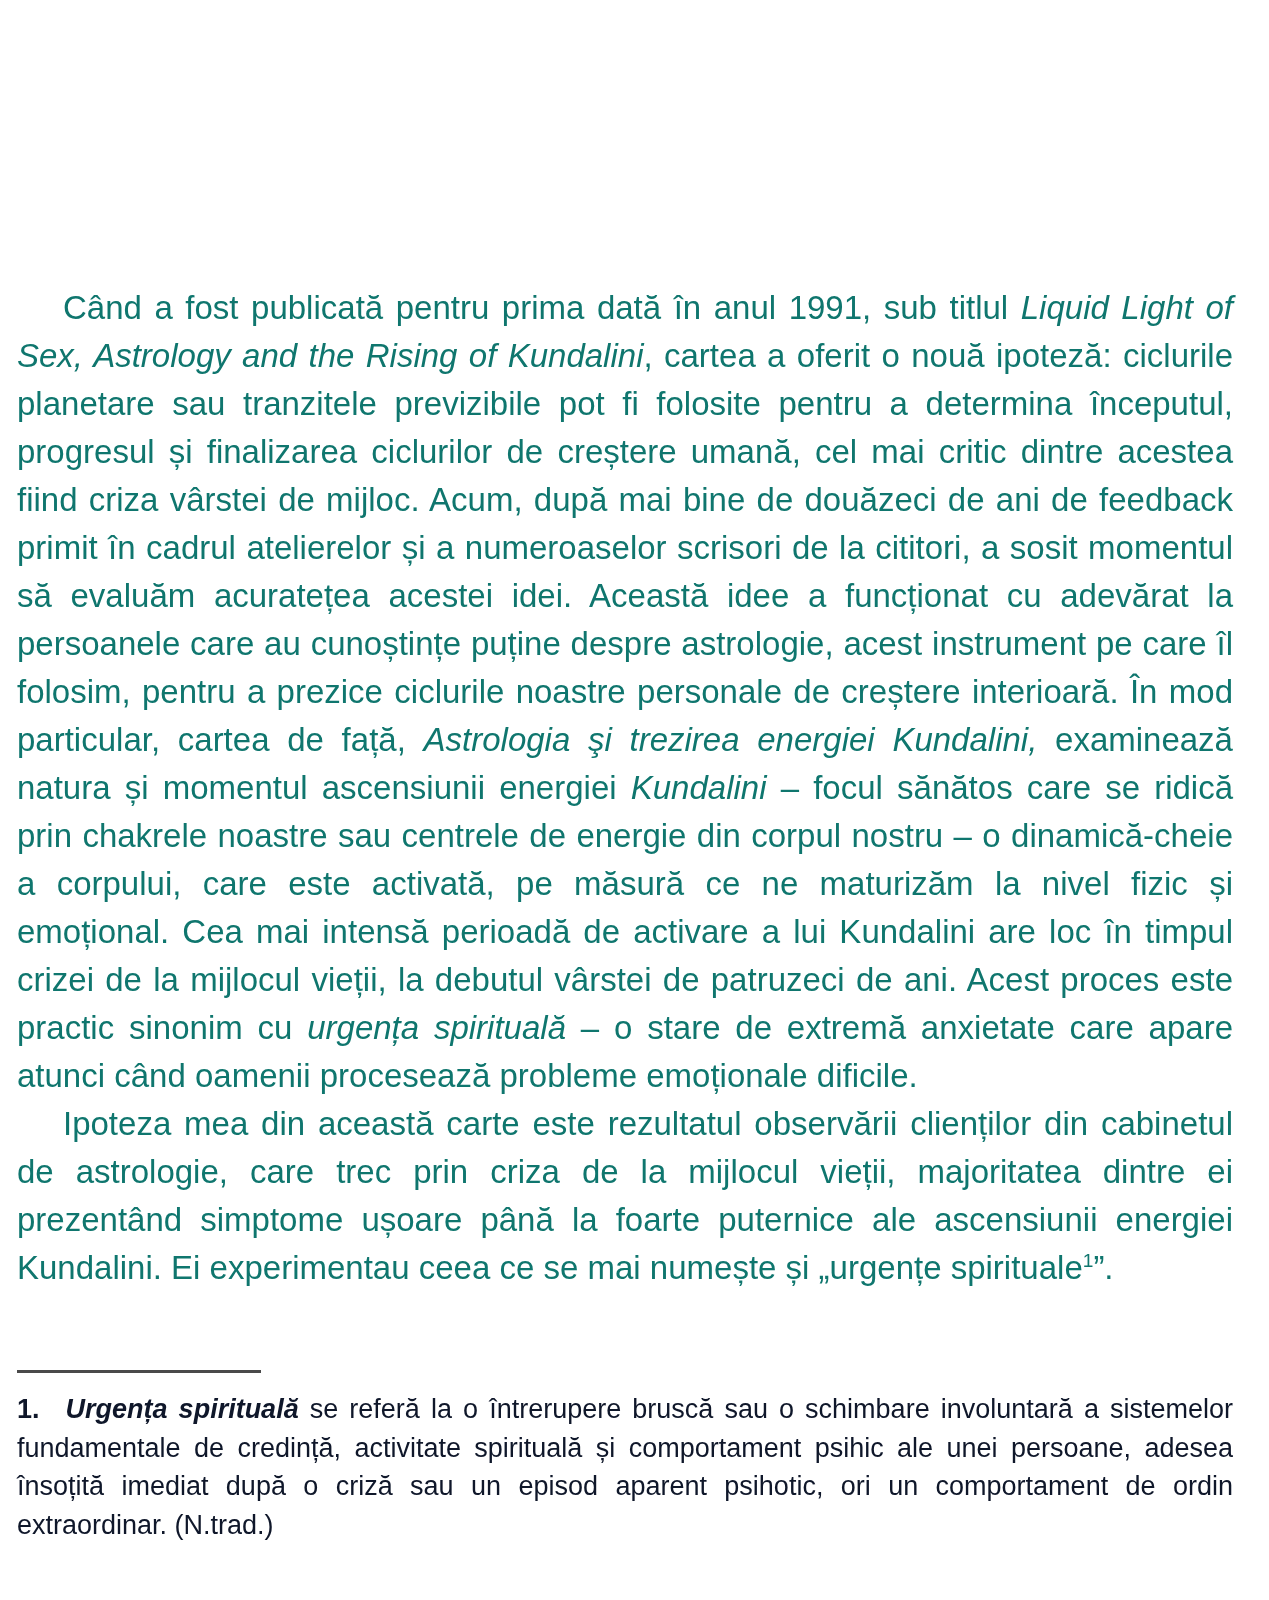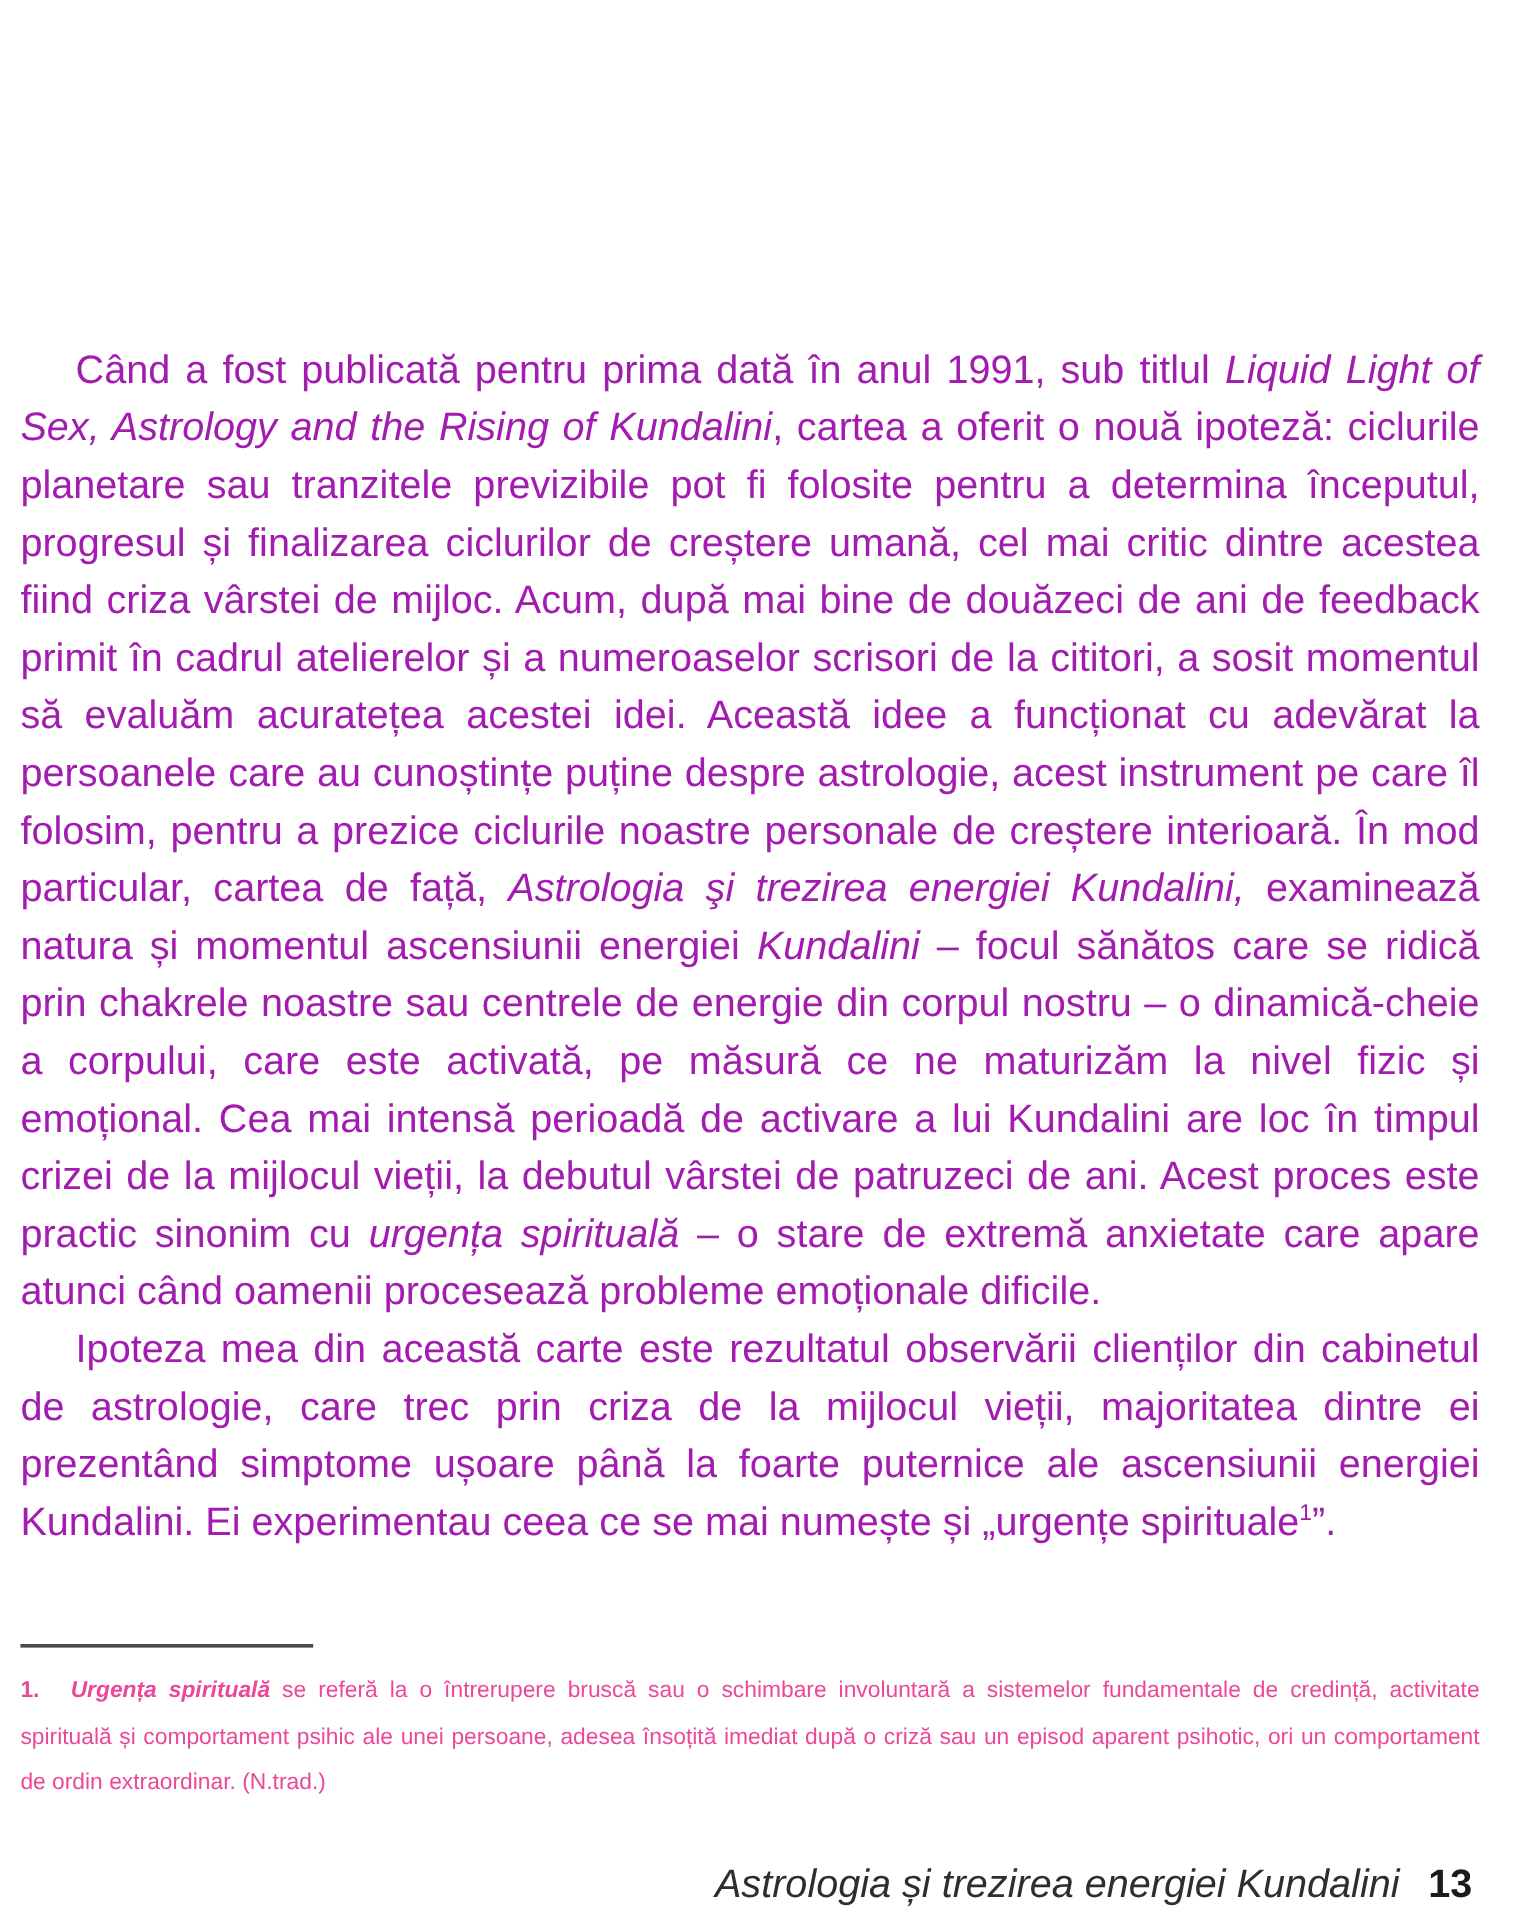--- a/index.html
+++ b/index.html
@@ -37,21 +37,21 @@
   }
   .body-text {
     position: absolute;
     top: 284px;
     left: 17px;
     width: 1216px;
     font-size: 33px;
     line-height: 48px;
     font-weight: 300;
     text-align: justify;
-    color: #a21caf;
+    color: #0f766e;
   }
   .para {
     margin: 0;
     text-indent: 46px;
   }
   .it { font-style: italic; }
   .bd { font-weight: 700; }
   sup {
     font-size: 0.58em;
     line-height: 0;
@@ -63,25 +63,25 @@
     left: 17px;
     width: 244px;
     height: 3px;
     background: #4a4a4a;
   }
   .footnote {
     position: absolute;
     top: 1390px;
     left: 17px;
     width: 1216px;
-    font-size: 19px;
+    font-size: 27px;
     line-height: 38.5px;
     font-weight: 300;
     text-align: justify;
-    color: #ec4899;
+    color: #0f172a;
   }
   .fn-marker {
     font-weight: 700;
     margin-right: 26px;
   }
   .footer {
     position: absolute;
     top: 1550px;
     right: 42px;
     font-size: 33px;
@@ -110,17 +110,14 @@
     <p class="para"><span>Când a fost publicată pentru prima dată în anul 1991, sub titlul </span><span class="it">Liquid Light of Sex, Astrology and the Rising of Kundalini</span><span>, cartea a oferit o nouă ipoteză: ciclurile planetare sau tranzitele previzibile pot fi folosite pentru a determina începutul, progresul și finalizarea ciclurilor de creștere umană, cel mai critic dintre acestea fiind criza vârstei de mijloc. Acum, după mai bine de douăzeci de ani de feedback primit în cadrul atelierelor și a numeroaselor scrisori de la cititori, a sosit momentul să evaluăm acuratețea acestei idei. Această idee a funcționat cu adevărat la persoanele care au cunoștințe puține despre astrologie, acest instrument pe care îl folosim, pentru a prezice ciclurile noastre personale de creștere interioară. În mod particular, cartea de față, </span><span class="it">Astrologia şi trezirea energiei Kundalini,</span><span> examinează natura și momentul ascensiunii energiei </span><span class="it">Kundalini</span><span> – focul sănătos care se ridică prin chakrele noastre sau centrele de energie din corpul nostru – o dinamică-cheie a corpului, care este activată, pe măsură ce ne maturizăm la nivel fizic și emoțional. Cea mai intensă perioadă de activare a lui Kundalini are loc în timpul crizei de la mijlocul vieții, la debutul vârstei de patruzeci de ani. Acest proces este practic sinonim cu </span><span class="it">urgența spirituală</span><span> – o stare de extremă anxietate care apare atunci când oamenii procesează probleme emoționale dificile.</span></p>
     <p class="para"><span>Ipoteza mea din această carte este rezultatul observării clienților din cabinetul de astrologie, care trec prin criza de la mijlocul vieții, majoritatea dintre ei prezentând simptome ușoare până la foarte puternice ale ascensiunii energiei Kundalini. Ei experimentau ceea ce se mai numește și „urgențe spirituale</span><sup>1</sup><span>”.</span></p>
   </div>
 
   <div class="fn-rule"></div>
 
   <div class="footnote">
     <span class="fn-marker">1.</span><span><span class="it bd">Urgența spirituală</span><span> se referă la o întrerupere bruscă sau o schimbare involuntară a sistemelor fundamentale de credință, activitate spirituală și comportament psihic ale unei persoane, adesea însoțită imediat după o criză sau un episod aparent psihotic, ori un comportament de ordin extraordinar. (N.trad.)</span></span>
   </div>
 
-  <div class="footer">
-    <span class="footer-title">Astrologia și trezirea energiei Kundalini</span><span class="footer-page">13</span>
-  </div>
 
 </div>
 
 </body></html>

